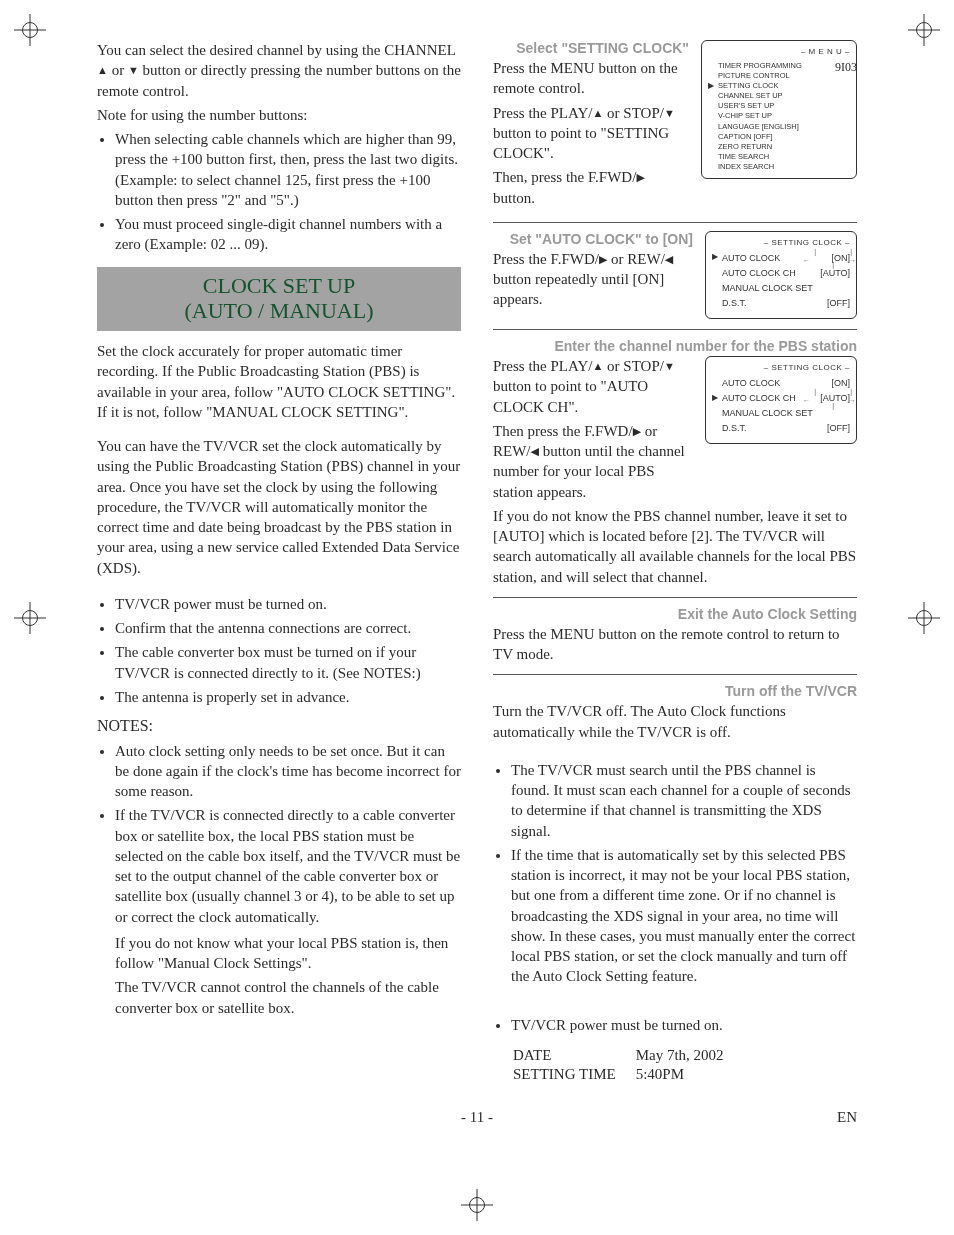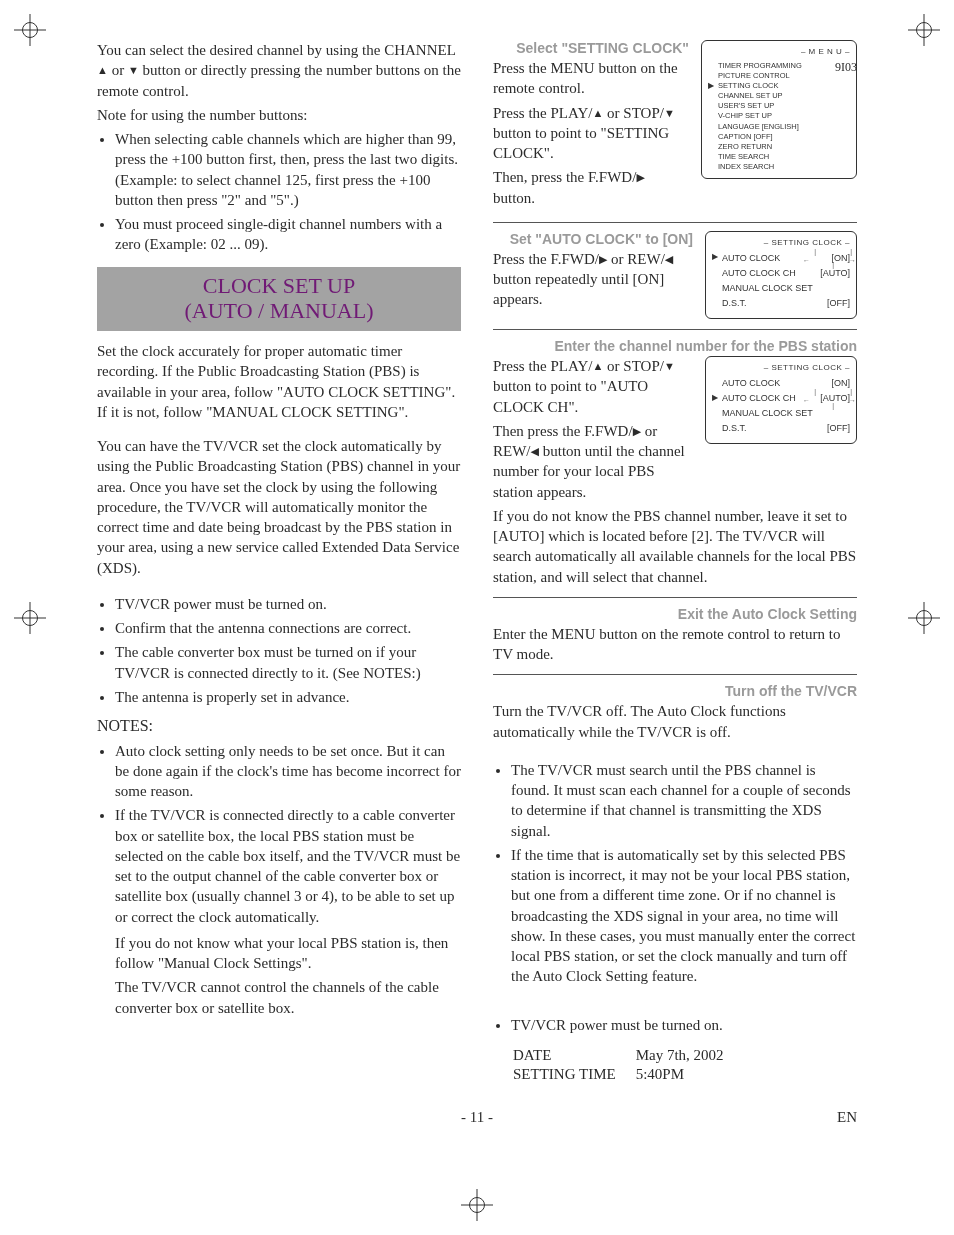--- a/index.html
+++ b/index.html
@@ -31,21 +31,21 @@
     margin: 2px 0 6px 0;
     padding-left: 18px;
   }
   ul.bullets li {
     font-size: 15px;
     line-height: 1.35;
     margin-bottom: 4px;
   }
   .section-title {
     background: #a3a3a3;
-    color: #701a75;
+    color: #14532d;
     font-family: "Times New Roman", Times, serif;
     font-size: 22px;
     text-align: center;
     padding: 6px 4px 8px 4px;
     margin: 12px 0 10px 0;
     line-height: 1.15;
   }
   .notes-label {
     font-weight: normal;
     font-size: 16px;
@@ -320,21 +320,21 @@
               </div>
           </div>
         </div>
         <p>If you do not know the PBS channel number, leave it set to [AUTO] which is located before [2]. The TV/VCR will search automatically all available channels for the local PBS station, and will select that channel.</p>
       </div>
 
       <hr class="rule">
 
       <div class="step">
         <div class="step-title left">Exit the Auto Clock Setting</div>
-        <p>Enter the MENU button on the remote control to return to TV mode.</p>
+        <p>Press the MENU button on the remote control to return to TV mode.</p>
       </div>
 
       <hr class="rule">
 
       <div class="step">
         <div class="step-title left">Turn off the TV/VCR</div>
         <p>Turn the TV/VCR off. The Auto Clock functions automatically while the TV/VCR is off.</p>
       </div>
 
       <div class="gap"></div>

